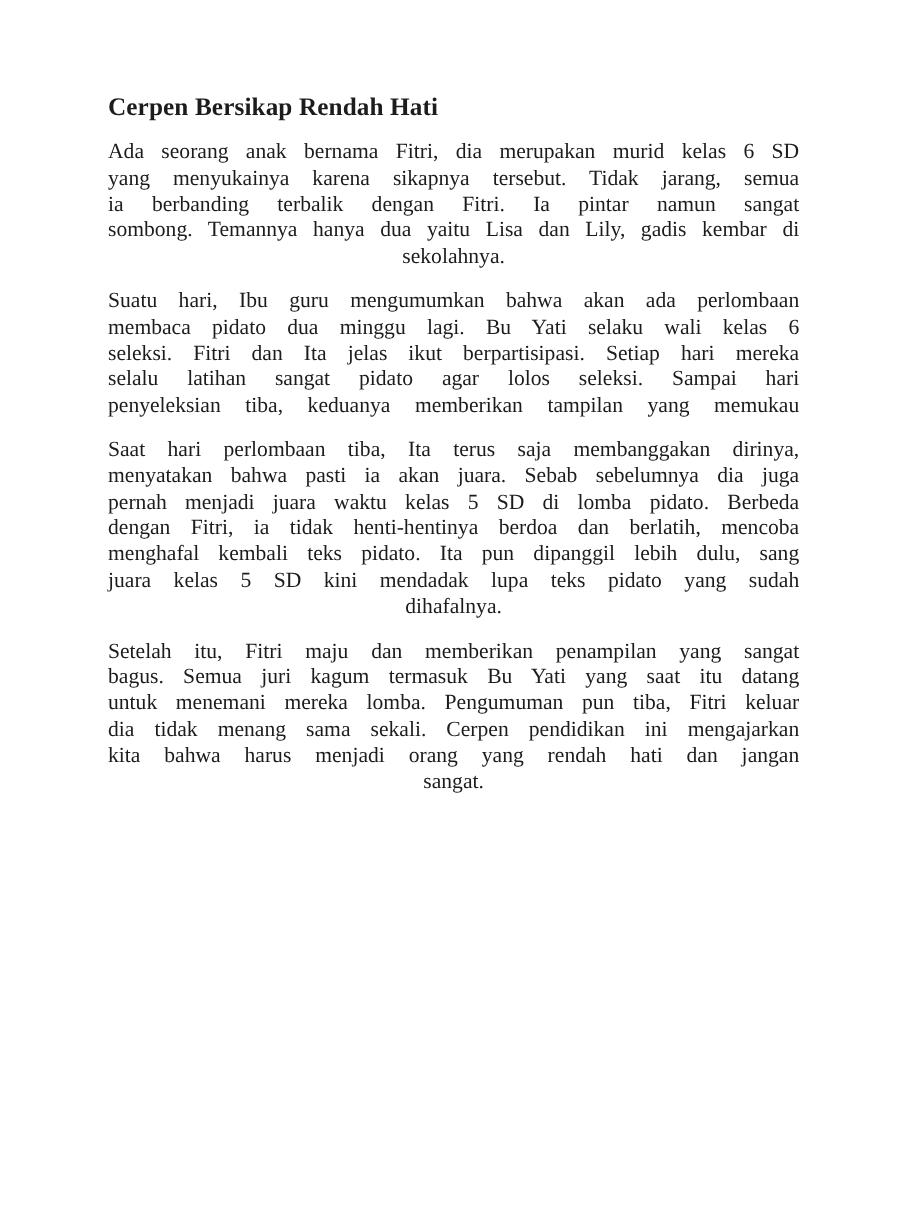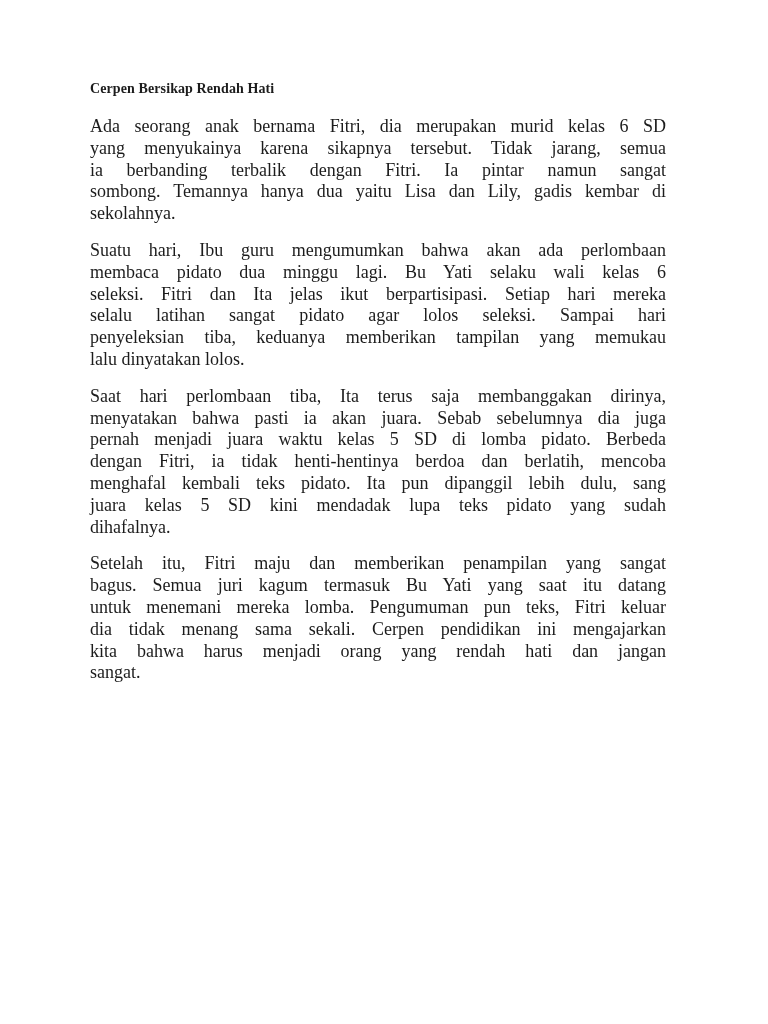--- a/index.html
+++ b/index.html
@@ -15,40 +15,40 @@
     overflow: hidden;
   }
   .page {
     box-sizing: border-box;
     width: 768px;
     height: 1024px;
     background: #ffffff;
     padding: 78px 90px 0 90px;
   }
   .doc-title {
-    font-size: 14px;
+    font-size: 21px;
     font-weight: bold;
     line-height: 22px;
     margin: 0 0 16px 0;
     letter-spacing: 0.1px;
   }
   .para {
     margin: 0 12px 15px 0;
   }
   .line {
     font-size: 18px;
     line-height: 21.8px;
     white-space: normal;
   }
   .line.just {
     text-align: justify;
     text-align-last: justify;
   }
   .line.last {
-    text-align: left;
+    text-align: center;
   }
 </style>
 </head>
 <body>
 
 <div class="page">
 
   <h1 class="doc-title">Cerpen Bersikap Rendah Hati</h1>
 
   <div class="para">
@@ -58,35 +58,34 @@
     <div class="line just">sombong. Temannya hanya dua yaitu Lisa dan Lily, gadis kembar di</div>
     <div class="line last">sekolahnya.</div>
   </div>
 
   <div class="para">
     <div class="line just">Suatu hari, Ibu guru mengumumkan bahwa akan ada perlombaan</div>
     <div class="line just">membaca pidato dua minggu lagi. Bu Yati selaku wali kelas 6</div>
     <div class="line just">seleksi. Fitri dan Ita jelas ikut berpartisipasi. Setiap hari mereka</div>
     <div class="line just">selalu latihan sangat pidato agar lolos seleksi. Sampai hari</div>
     <div class="line just">penyeleksian tiba, keduanya memberikan tampilan yang memukau</div>
-    <div class="line last">lalu dinyatakan lolos.</div>
   </div>
 
   <div class="para">
     <div class="line just">Saat hari perlombaan tiba, Ita terus saja membanggakan dirinya,</div>
     <div class="line just">menyatakan bahwa pasti ia akan juara. Sebab sebelumnya dia juga</div>
     <div class="line just">pernah menjadi juara waktu kelas 5 SD di lomba pidato. Berbeda</div>
     <div class="line just">dengan Fitri, ia tidak henti-hentinya berdoa dan berlatih, mencoba</div>
     <div class="line just">menghafal kembali teks pidato. Ita pun dipanggil lebih dulu, sang</div>
     <div class="line just">juara kelas 5 SD kini mendadak lupa teks pidato yang sudah</div>
     <div class="line last">dihafalnya.</div>
   </div>
 
   <div class="para">
     <div class="line just">Setelah itu, Fitri maju dan memberikan penampilan yang sangat</div>
     <div class="line just">bagus. Semua juri kagum termasuk Bu Yati yang saat itu datang</div>
-    <div class="line just">untuk menemani mereka lomba. Pengumuman pun teks, Fitri keluar</div>
+    <div class="line just">untuk menemani mereka lomba. Pengumuman pun tiba, Fitri keluar</div>
     <div class="line just">dia tidak menang sama sekali. Cerpen pendidikan ini mengajarkan</div>
     <div class="line just">kita bahwa harus menjadi orang yang rendah hati dan jangan</div>
     <div class="line last">sangat.</div>
   </div>
 
 </div>
 
 </body></html>

